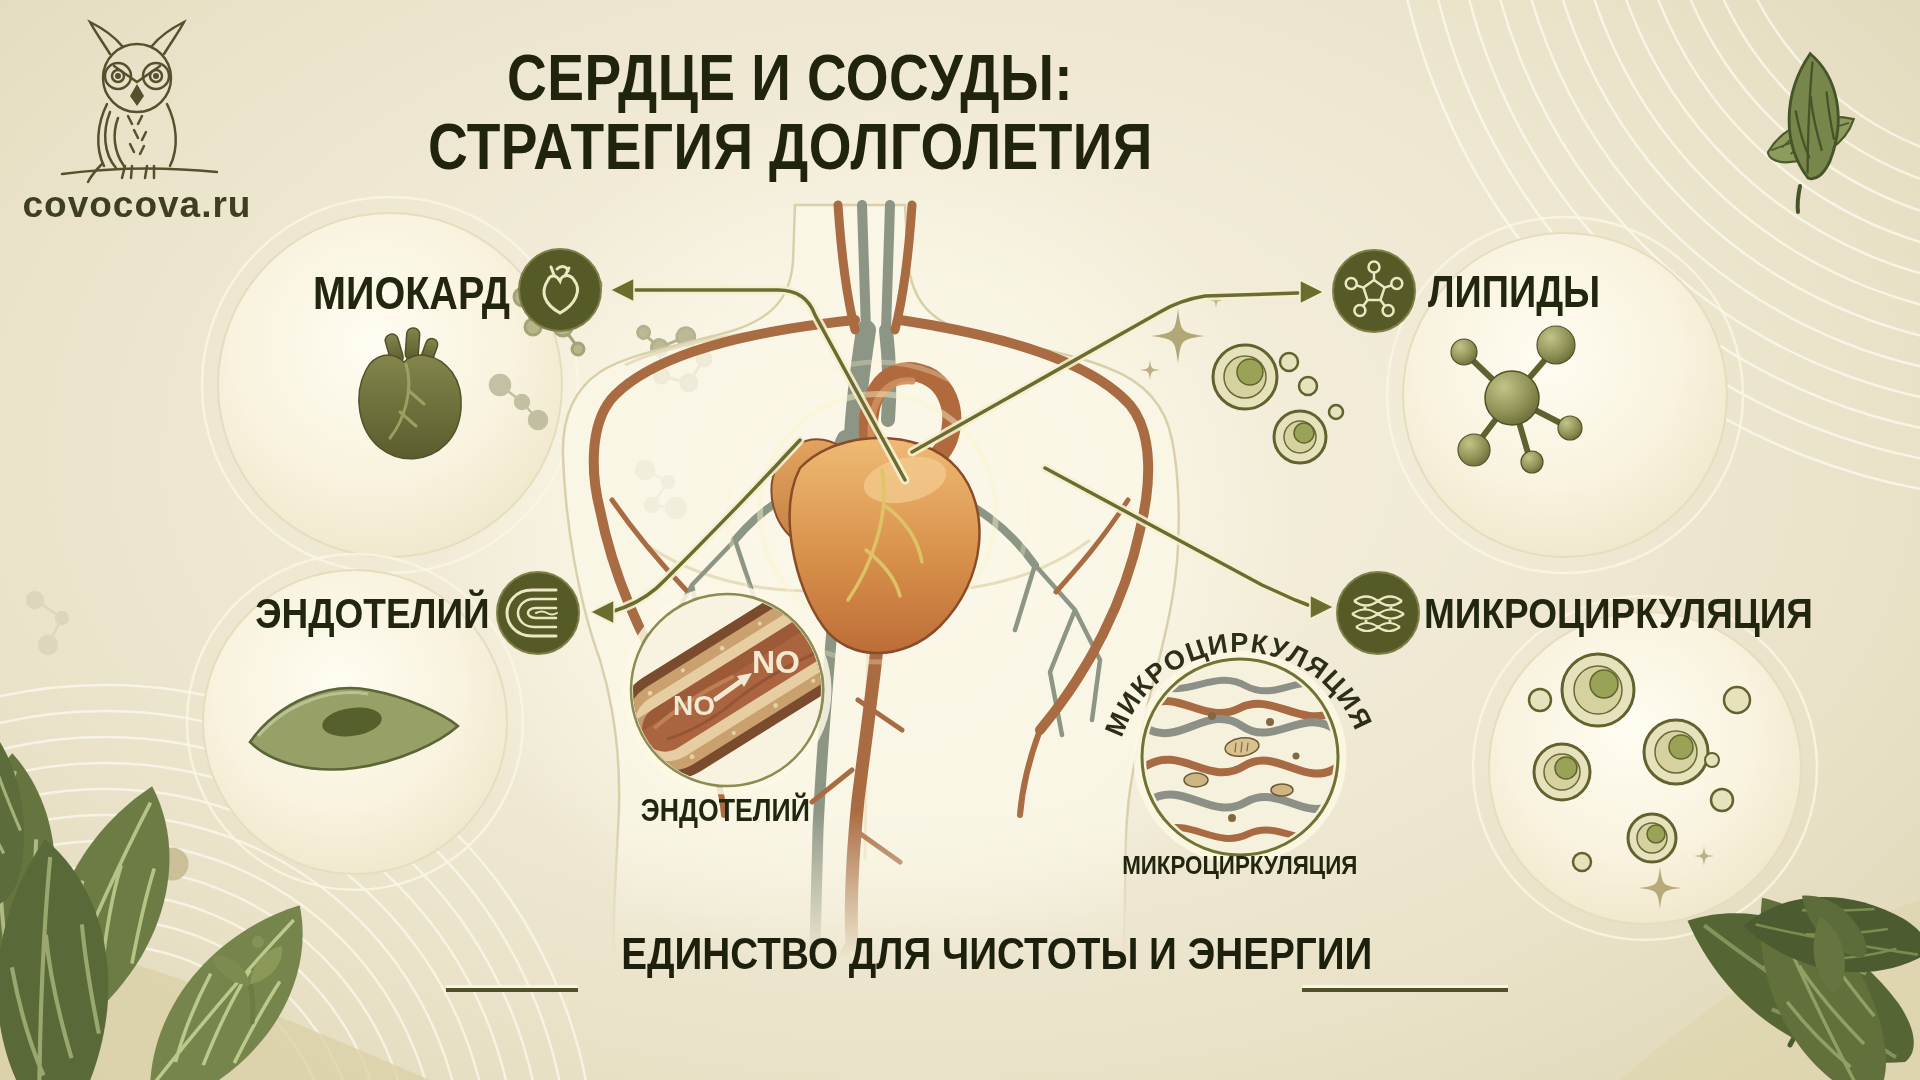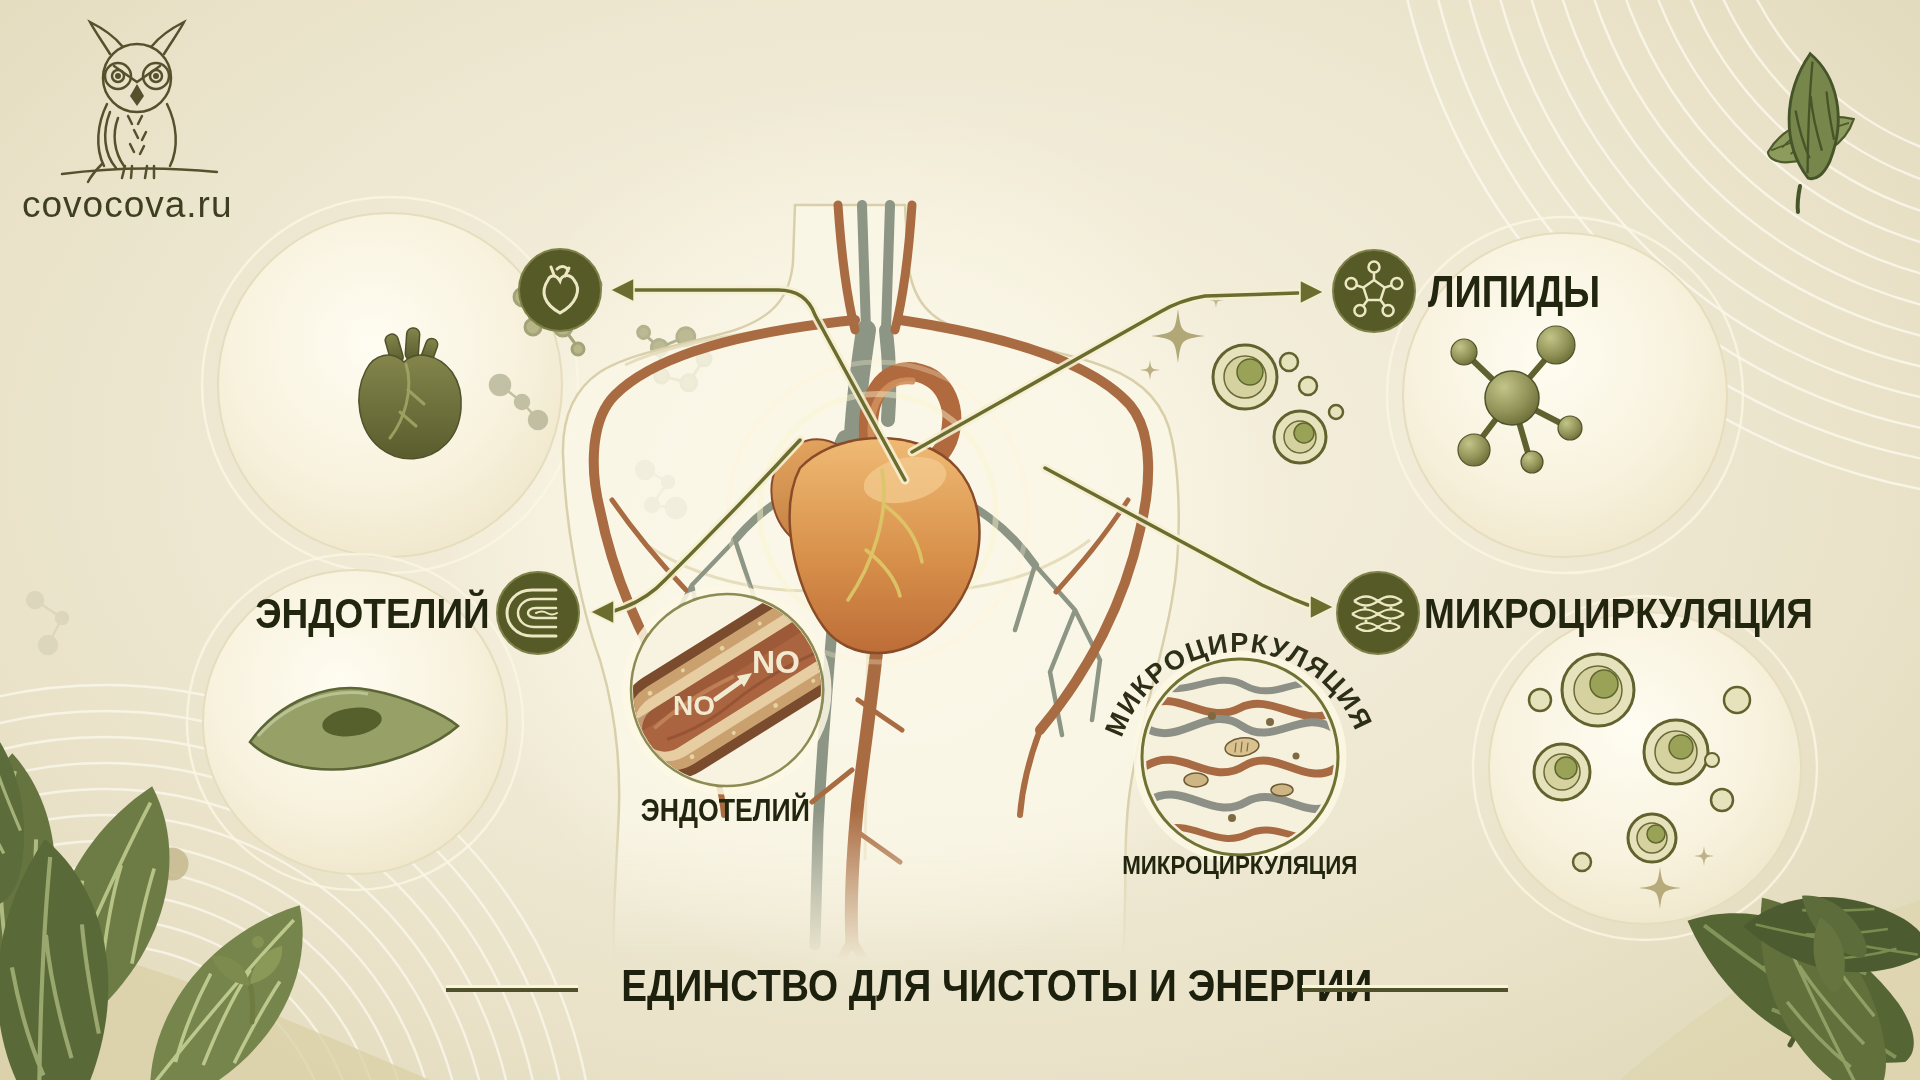--- a/index.html
+++ b/index.html
@@ -12,26 +12,26 @@
   .txt{position:absolute;font-weight:700;color:#23260f;white-space:nowrap;z-index:6;}
   .cx{display:inline-block;transform:scaleX(.86);}
   .oc{transform-origin:50% 50%;} .ol{transform-origin:0 50%;} .or{transform-origin:100% 50%;}
   .title{left:340px;top:44px;width:900px;text-align:center;font-size:64px;line-height:1.08;letter-spacing:.5px;color:#21240d;}
   .label-miokard{left:220px;top:266px;width:290px;text-align:right;font-size:46px;}
   .label-lipidy{left:1428px;top:267px;font-size:44px;}
   .label-endoteliy{left:170px;top:589px;width:320px;text-align:right;font-size:43px;}
   .label-mikro{left:1424px;top:589px;font-size:43px;}
   .cap-vessel{left:595px;top:793px;width:260px;text-align:center;font-size:31px;}
   .cap-capillary{left:1080px;top:850px;width:320px;text-align:center;font-size:26px;}
-  .slogan{left:560px;top:960px;width:760px;text-align:center;font-size:45px;color:#1d200c;}
+  .slogan{left:560px;top:928px;width:760px;text-align:center;font-size:45px;color:#1d200c;}
   .slogan-line{position:absolute;height:4px;background:#50512a;box-shadow:0 -3px 0 #f9f4dc;z-index:6;}
   .sl-left{left:446px;top:988px;width:132px;}
   .sl-right{left:1302px;top:988px;width:206px;}
   .logo{position:absolute;left:22px;top:16px;z-index:6;}
-  .logo .site{display:block;width:230px;font-size:37px;font-weight:400;color:#3e3f20;letter-spacing:1px;margin-top:-6px;}
+  .logo .site{display:block;text-align:center;width:230px;font-size:37px;font-weight:700;color:#3e3f20;letter-spacing:1px;margin-top:-6px;}
 </style>
 </head>
 <body>
 
 <div class="stage">
 
 <svg class="scene" width="1920" height="1080" viewBox="0 0 1920 1080">
   <defs>
     <radialGradient id="quadGrad" cx="45%" cy="38%" r="75%">
       <stop offset="0%" stop-color="#fffdf2"></stop>
@@ -551,21 +551,26 @@
     </g>
     <g fill="#55512c">
       <circle cx="96" cy="60" r="3"></circle>
           <circle cx="134" cy="60" r="3"></circle>
       <path d="M115,68 L108,80 L115,90 L122,80 Z"></path>
     </g>
   </svg>
   <span class="site">covocova.ru</span>
 </div>
 
-
+<div class="txt title">
+  <div><span class="cx oc">СЕРДЦЕ И СОСУДЫ:</span></div>
+  <div><span class="cx oc">СТРАТЕГИЯ ДОЛГОЛЕТИЯ</span></div>
+</div>
+
+<div class="txt label-miokard"><span class="cx or">МИОКАРД</span></div>
 <div class="txt label-lipidy"><span class="cx ol">ЛИПИДЫ</span></div>
 <div class="txt label-endoteliy"><span class="cx or">ЭНДОТЕЛИЙ</span></div>
 <div class="txt label-mikro"><span class="cx ol">МИКРОЦИРКУЛЯЦИЯ</span></div>
 
 <div class="txt cap-vessel"><span class="cx oc">ЭНДОТЕЛИЙ</span></div>
 <div class="txt cap-capillary"><span class="cx oc">МИКРОЦИРКУЛЯЦИЯ</span></div>
 
 <div class="slogan-line sl-left"></div>
 <div class="txt slogan"><span class="cx oc">ЕДИНСТВО ДЛЯ ЧИСТОТЫ И ЭНЕРГИИ</span></div>
 <div class="slogan-line sl-right"></div>

